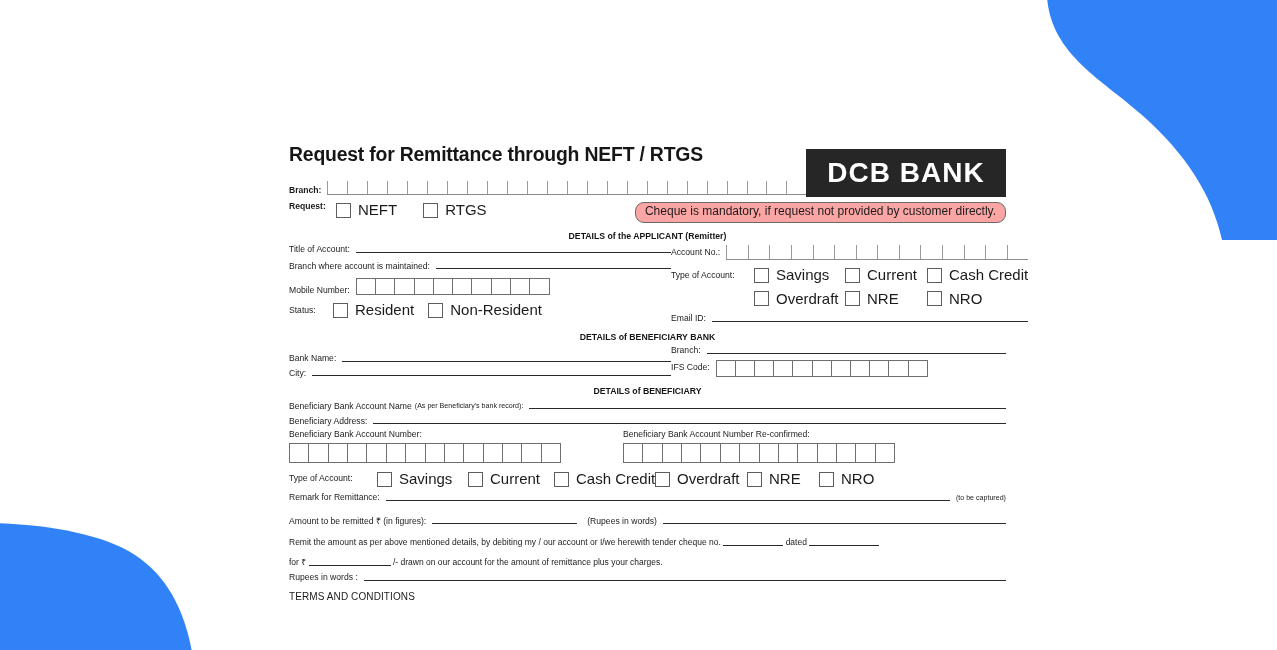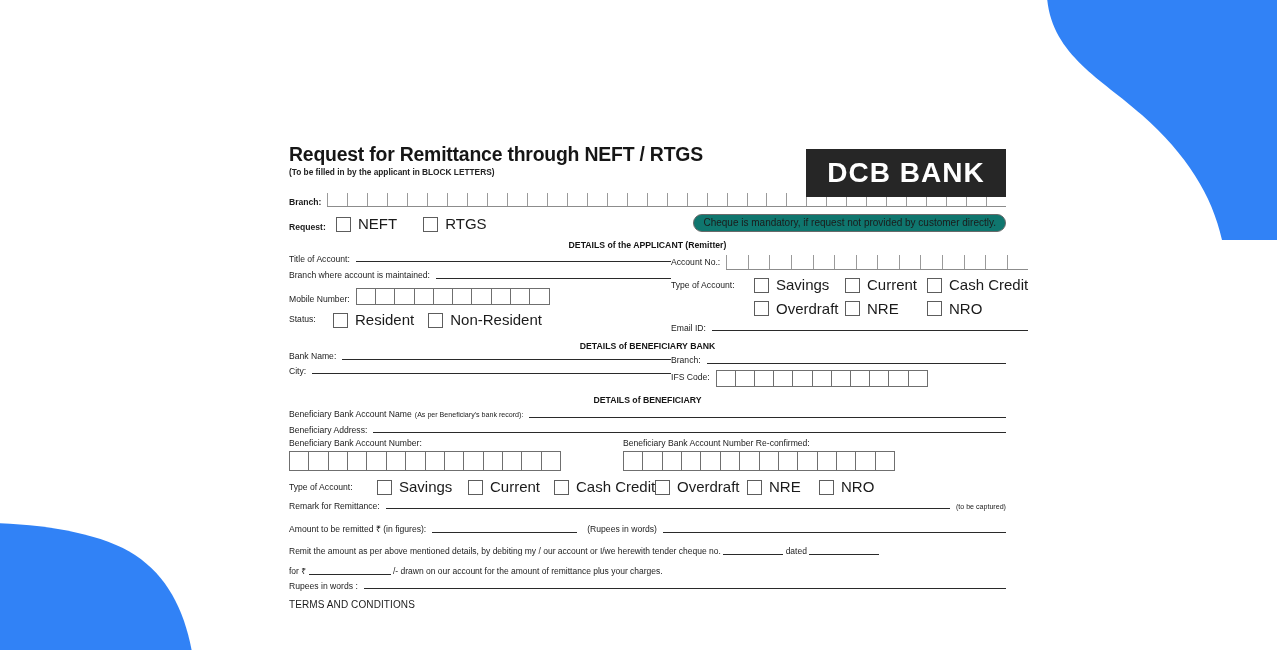--- a/index.html
+++ b/index.html
@@ -108,22 +108,22 @@
     color:#141414;
   }
 
   .cols{display:flex;}
   .colL{width:382px;flex:0 0 auto;}
   .colR{width:auto;flex:1 1 auto;padding-left:0;}
 
   .pill{
     border:1px solid #6a6a6a;
     border-radius:9px;
-    background:#0f766e;
-    font-size:10px;
+    background:#fca5a5;
+    font-size:12px;
     padding:2px 9px 3px 9px;
     white-space:nowrap;
     color:#1b1b1b;
   }
 
   .gap6{width:6px;flex:0 0 auto;}
   .gap10{width:10px;flex:0 0 auto;}
   .gap14{width:14px;flex:0 0 auto;}
 
   .opt{display:flex;align-items:center;}
@@ -155,21 +155,20 @@
   <path id="blobTRPath" d="M60 0 C 55 70, 110 95, 155 135 C 200 175, 225 215, 235 260 L 300 260 L 300 0 Z" fill="#3182f6"></path>
 </svg>
 <svg class="blob" id="blob-bl" viewBox="0 0 330 220" preserveAspectRatio="none">
   <path id="blobBLPath" d="M0 18 C 90 8, 200 10, 255 45 C 305 78, 318 140, 318 220 L 0 220 Z" fill="#3182f6"></path>
 </svg>
 
 <div id="form">
 
   <div style="position:relative;">
     <div class="title">Request for Remittance through NEFT / RTGS</div>
-    <div class="subtitle">(To be filled in by the applicant in BLOCK LETTERS)</div>
     <div class="logo">
       <span class="logo-text">DCB BANK</span>
     </div>
   </div>
 
   <div class="row" style="margin-top:16px;">
     <span class="lbl b">Branch:</span>
     <div class="gap6"></div>
     <div class="comb-open" id="branch-comb" style="flex:1 1 auto;">
         <div class="c" style="flex: 1 1 0px;"></div>
@@ -202,21 +201,21 @@
         <div class="c" style="flex: 1 1 0px;"></div>
         <div class="c" style="flex: 1 1 0px;"></div>
         <div class="c" style="flex: 1 1 0px;"></div>
         <div class="c" style="flex: 1 1 0px;"></div>
         <div class="c" style="flex: 1 1 0px;"></div>
         <div class="c" style="flex: 1 1 0px;"></div>
         <div class="c" style="flex: 1 1 0px;"></div>
       </div>
   </div>
 
-  <div class="row" style="margin-top:7px;align-items:flex-end;">
+  <div class="row" style="margin-top:7px;align-items:flex-start;">
     <span class="lbl b" style="width:47px;">Request:</span>
     <div class="opt">
       <span class="cbx sq"></span>
       <span class="t">NEFT</span>
     </div>
     <div style="width:26px;"></div>
     <div class="opt">
       <span class="cbx sq"></span>
       <span class="t">RTGS</span>
     </div>
@@ -334,21 +333,21 @@
         <span class="rule"></span>
       </div>
 
     </div>
   </div>
 
   <div class="sec-head">DETAILS of BENEFICIARY BANK</div>
 
   <div class="cols">
     <div class="colL">
-      <div class="row" style="margin-top:0;">
+      <div class="row" style="margin-top:12px;">
         <span class="lbl">Bank Name:</span>
         <div class="gap6"></div>
         <span class="rule"></span>
       </div>
       <div class="row" style="margin-top:5px;">
         <span class="lbl">City:</span>
         <div class="gap6"></div>
         <span class="rule"></span>
       </div>
     </div>

